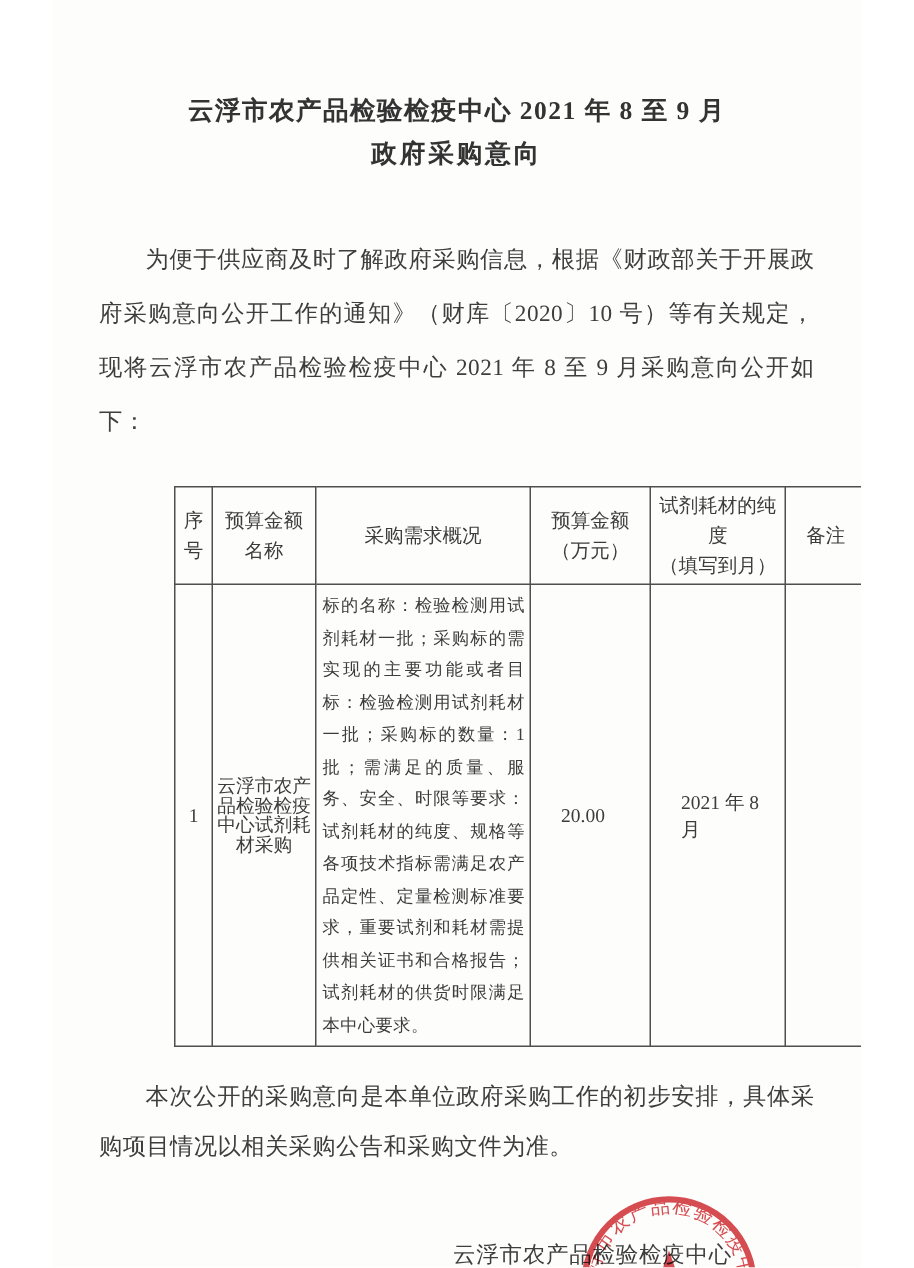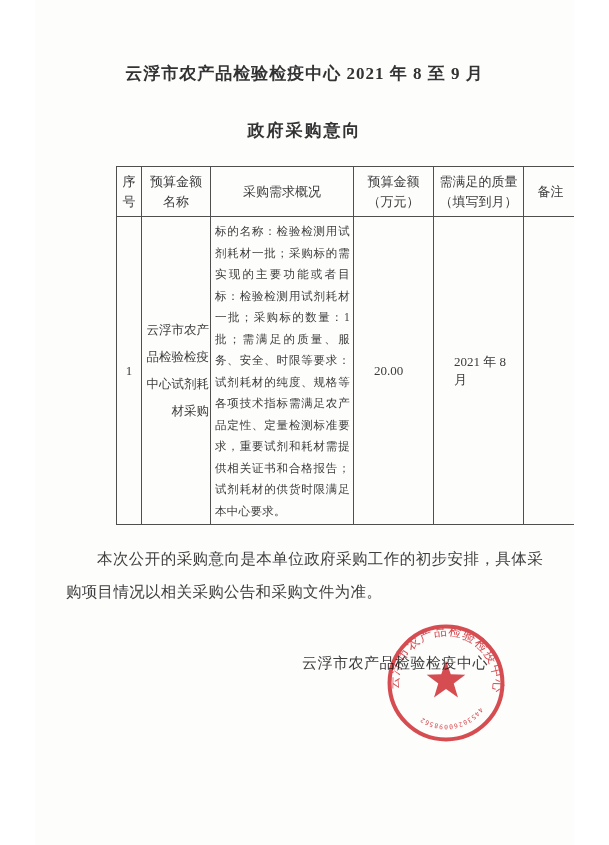--- a/index.html
+++ b/index.html
@@ -16,21 +16,21 @@
   }
   .title-line1 {
     padding-top: 62px;
     text-align: center;
     font-size: 17px;
     font-weight: bold;
     letter-spacing: 1px;
     color: #333;
   }
   .title-line2 {
-    margin-top: 34px;
+    margin-top: 6px;
     text-align: center;
     font-size: 17px;
     font-weight: bold;
     letter-spacing: 2px;
     color: #333;
   }
   .para {
     width: 477px;
     margin: 0 auto;
     font-size: 15.5px;
@@ -65,23 +65,23 @@
   .hline { display: block; }
   .hline:empty { display: none; }
   td.seq {
     text-align: center;
     vertical-align: middle;
     font-size: 13px;
   }
   td.name {
     vertical-align: middle;
     font-size: 12.5px;
-    line-height: 27px;
+    line-height: 13px;
     padding: 0 1px;
-    text-align: right;
+    text-align: center;
   }
   td.req {
     vertical-align: top;
     font-size: 11.5px;
     line-height: 21.5px;
     letter-spacing: 0.3px;
     padding: 4px 3px 2px 4px;
     text-align: justify;
   }
   td.budget, td.time {
@@ -119,20 +119,21 @@
   }
 </style>
 </head>
 <body>
 
 <div class="page">
 
   <div class="title-line1">云浮市农产品检验检疫中心 2021 年 8 至 9 月</div>
   <div class="title-line2">政府采购意向</div>
 
+  <p class="para intro">为便于供应商及时了解政府采购信息，根据《财政部关于开展政府采购意向公开工作的通知》（财库〔2020〕10 号）等有关规定，现将云浮市农产品检验检疫中心 2021 年 8 至 9 月采购意向公开如下：</p>
 
   <table class="procurement">
     <colgroup>
       <col style="width:25px">
         <col style="width:69px">
         <col style="width:143px">
       <col style="width:80px">
         <col style="width:90px">
         <col style="width:54px">
     </colgroup>
@@ -148,21 +149,21 @@
         </th>
         <th class="hdr">
           <span class="hline">采购需求概况</span>
 
         </th>
         <th class="hdr">
           <span class="hline">预算金额</span>
           <span class="hline">（万元）</span>
         </th>
         <th class="hdr">
-          <span class="hline">需满足的质量</span>
+          <span class="hline">试剂耗材的纯度</span>
           <span class="hline">（填写到月）</span>
         </th>
         <th class="hdr">
           <span class="hline">备注</span>
 
         </th>
       </tr>
     </thead>
     <tbody>
       <tr class="data-row">

